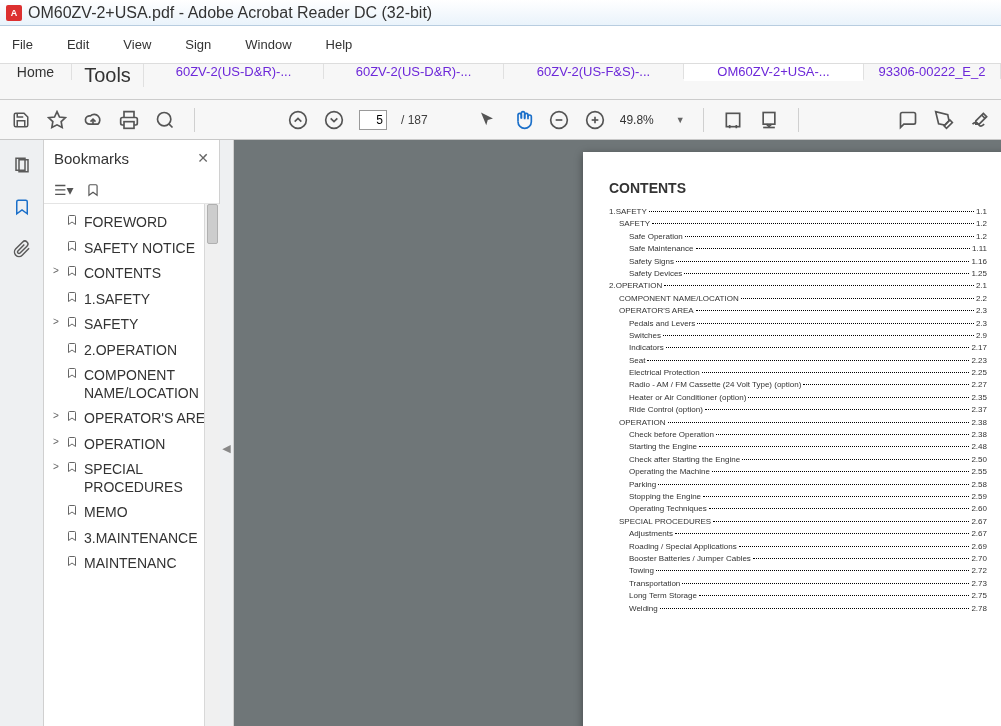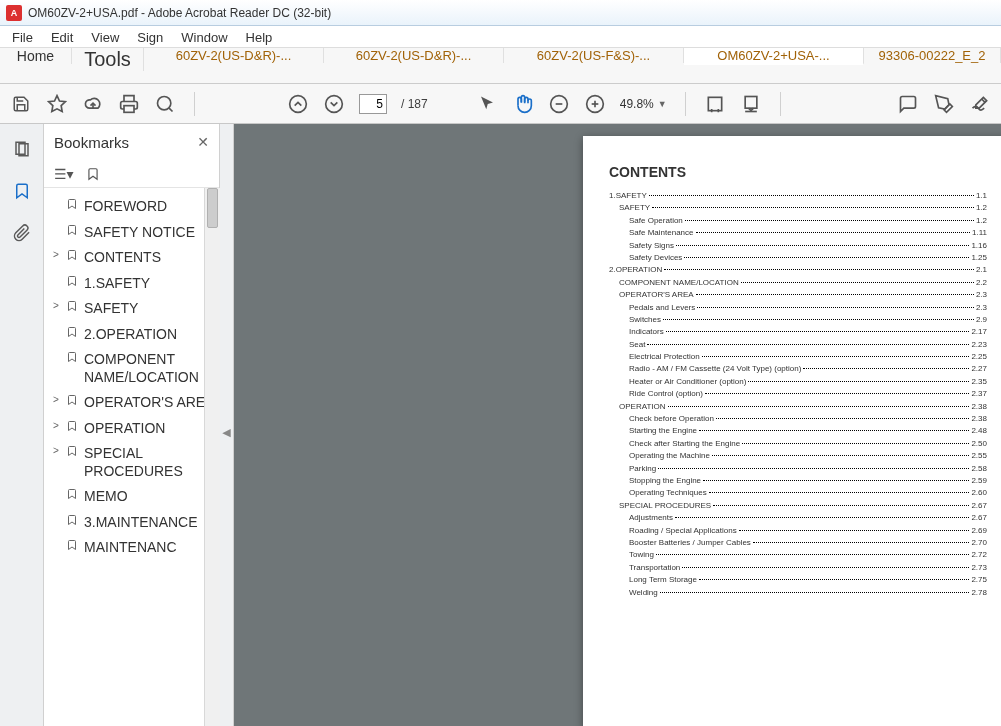--- a/index.html
+++ b/index.html
@@ -1,32 +1,32 @@
 <!DOCTYPE html>
 <html><head>
 <meta charset="utf-8">
 <style>
 *{box-sizing:border-box;margin:0;padding:0;font-family:"Segoe UI",Arial,sans-serif}
 body{width:1001px;height:726px;overflow:hidden;background:#fff;font-size:13px;color:#333}
 .title-bar{height:26px;background:linear-gradient(#fff,#eaf3fb);border-bottom:1px solid #b8cde0;display:flex;align-items:center;padding:0 6px;gap:6px}
 .title-bar-icon{width:16px;height:16px;background:#dc3030;border-radius:2px;display:flex;align-items:center;justify-content:center;color:#fff;font-size:9px;font-weight:bold}
-.title-bar-text{font-size:12px;color:#333}
-.menu-bar{height:22px;display:flex;align-items:flex-end;padding:0 4px;gap:2px;border-bottom:1px solid #ddd}
+.title-bar-text{font-size:16px;color:#333}
+.menu-bar{height:38px;display:flex;align-items:center;padding:0 4px;gap:18px;border-bottom:1px solid #ddd}
 .menu-item{padding:2px 8px;font-size:13px;cursor:default}
 .tab-bar{height:36px;background:#f7f7f7;display:flex;align-items:flex-start;border-bottom:1px solid #ccc}
 .tab-home{width:72px;display:flex;align-items:center;justify-content:center;font-size:14px;border-right:1px solid #e0e0e0}
 .tab-tools{width:72px;display:flex;align-items:center;justify-content:center;font-size:20px;border-right:1px solid #e0e0e0}
-.doc-tab{flex:0 0 180px;display:flex;align-items:center;justify-content:center;font-size:13px;border-right:1px solid #e0e0e0;position:relative;background:#f7f7f7;color:#a16207;white-space:nowrap;overflow:hidden}
+.doc-tab{flex:0 0 180px;display:flex;align-items:center;justify-content:center;font-size:13px;border-right:1px solid #e0e0e0;position:relative;background:#f7f7f7;color:#6d28d9;white-space:nowrap;overflow:hidden}
 .doc-tab.active{background:#fff;border-bottom:2px solid #fff;margin-bottom:-1px}
 .toolbar{height:40px;background:#f7f7f7;border-bottom:1px solid #c8c8c8;display:flex;align-items:center;padding:0 10px;gap:14px}
 .tb-icon{width:22px;height:22px;display:flex;align-items:center;justify-content:center;color:#555;font-size:18px}
 .tb-sep{width:1px;height:24px;background:#d0d0d0;margin:0 4px}
 .page-input{width:28px;height:20px;border:1px solid #999;text-align:right;padding:0 3px;font-size:12px}
 .page-total{font-size:12px;color:#404040}
-.zoom-sel{display:flex;align-items:center;gap:4px;font-size:12px;color:#333}
+.zoom-sel{display:flex;align-items:center;gap:22px;font-size:12px;color:#333}
 .zoom-sel .chev{font-size:9px;color:#666}
 .tb-spacer-push{margin-left:auto}
 .main-area{display:flex;height:616px;position:relative}
 .rail{width:44px;background:#eef0f2;border-right:1px solid #d0d0d0;display:flex;flex-direction:column;align-items:center;padding-top:14px;gap:20px}
 .rail-icon{width:22px;height:22px;display:flex;align-items:center;justify-content:center;color:#5a5a5a;font-size:18px}
 .rail-icon.active{color:#1a6fc9}
 .bookmarks-panel{width:176px;background:#fff;border-right:1px solid #d0d0d0;display:flex;flex-direction:column}
 .bm-header{height:36px;display:flex;align-items:center;justify-content:space-between;padding:0 10px;font-size:15px;color:#333}
 .bm-close{font-size:14px;color:#666}
 .bm-tools{height:28px;display:flex;align-items:center;gap:12px;padding:0 10px;border-bottom:1px solid #e4e4e4}

